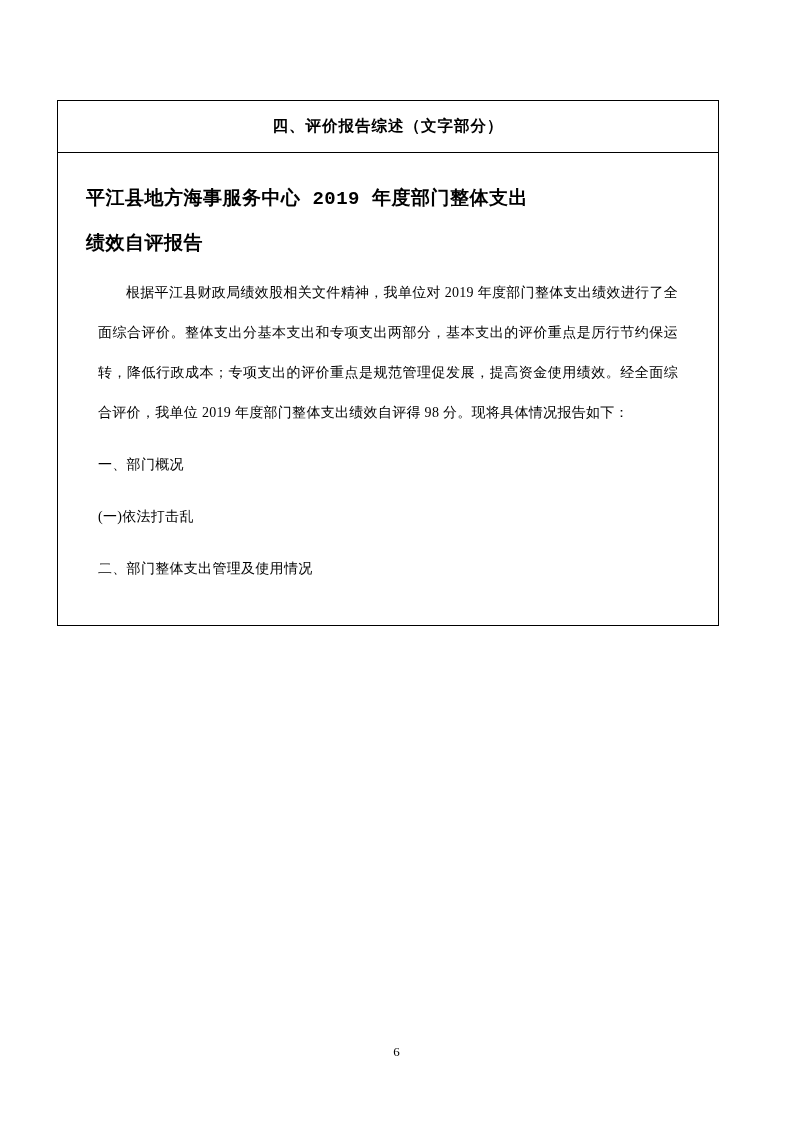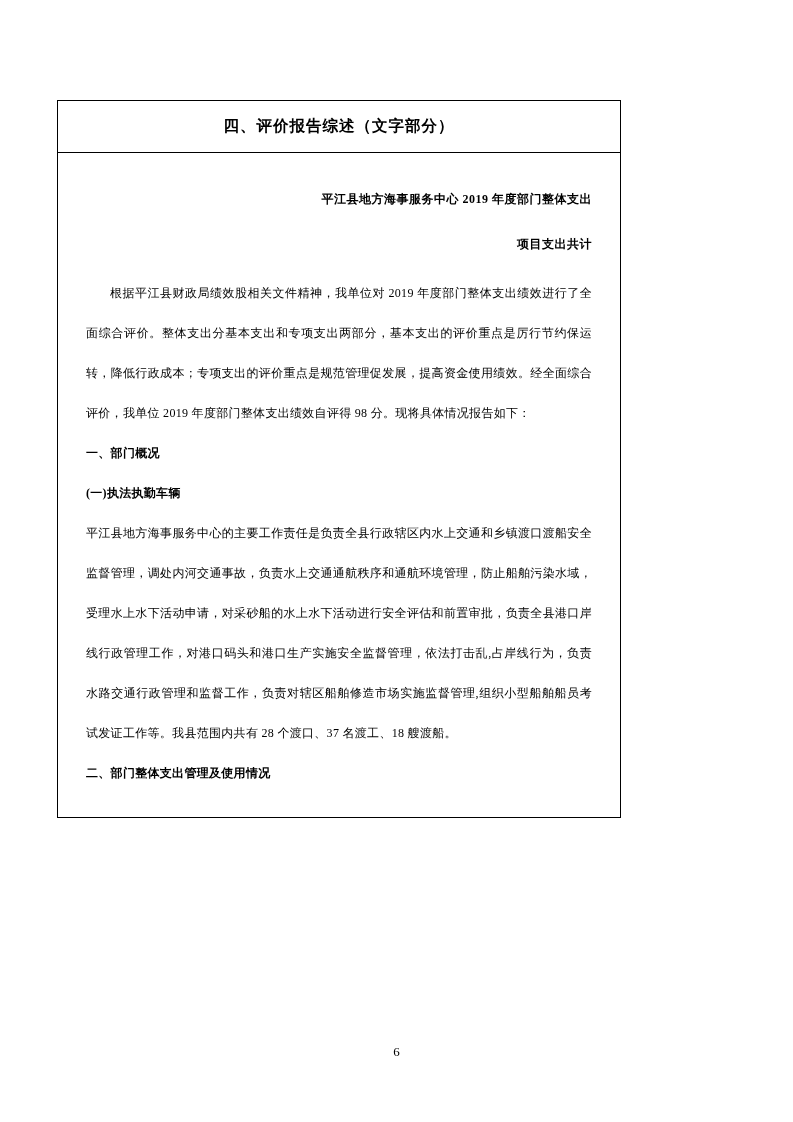--- a/index.html
+++ b/index.html
@@ -13,57 +13,58 @@
     width: 793px;
     height: 1122px;
     font-family: "Liberation Serif", "DejaVu Serif", serif;
     color: #000000;
     overflow: hidden;
   }
   .doc-box {
     position: absolute;
     left: 57px;
     top: 100px;
-    width: 564px;
+    width: 662px;
     border: 1px solid #000000;
     background: #ffffff;
   }
   .doc-header {
     height: 52px;
     border-bottom: 1px solid #000000;
     display: flex;
     align-items: center;
     justify-content: center;
     font-weight: bold;
     font-size: 15.5px;
     letter-spacing: 1px;
   }
   .doc-body {
     padding: 14px 28px 24px 28px;
   }
   .report-title {
     margin: 0;
-    text-align: right;
+    text-align: left;
     font-weight: bold;
-    font-size: 12px;
+    font-size: 19px;
     line-height: 45px;
     letter-spacing: 0.5px;
+    font-family: Liberation Mono, monospace;
   }
   .report-title.first {
     margin-top: 10px;
   }
   .para, .heading {
-    margin: 0;
-    font-size: 12px;
+    margin: 12px;
+    font-size: 14px;
     line-height: 40px;
     text-align: justify;
     letter-spacing: 0.3px;
   }
   .heading {
-    font-weight: bold;
+    font-weight: normal;
   }
   .indent {
     text-indent: 2em;
   }
   .para.first-after-title {
     margin-top: 6px;
   }
   .page-number {
     position: absolute;
     top: 1044px;
@@ -75,29 +76,28 @@
 </style>
 </head>
 <body>
 
 <div class="doc-box">
   <div class="doc-header">
     <span>四、评价报告综述（文字部分）</span>
   </div>
   <div class="doc-body">
     <h2 class="report-title first">平江县地方海事服务中心 2019 年度部门整体支出</h2>
-    <h2 class="report-title">项目支出共计</h2>
+    <h2 class="report-title">绩效自评报告</h2>
 
     <p class="para indent first-after-title">根据平江县财政局绩效股相关文件精神，我单位对 2019 年度部门整体支出绩效进行了全面综合评价。整体支出分基本支出和专项支出两部分，基本支出的评价重点是厉行节约保运转，降低行政成本；专项支出的评价重点是规范管理促发展，提高资金使用绩效。经全面综合评价，我单位 2019 年度部门整体支出绩效自评得 98 分。现将具体情况报告如下：</p>
 
     <p class="heading">一、部门概况</p>
 
-    <p class="heading">(一)执法执勤车辆</p>
+    <p class="heading">(一)依法打击乱</p>
 
-    <p class="para">平江县地方海事服务中心的主要工作责任是负责全县行政辖区内水上交通和乡镇渡口渡船安全监督管理，调处内河交通事故，负责水上交通通航秩序和通航环境管理，防止船舶污染水域，受理水上水下活动申请，对采砂船的水上水下活动进行安全评估和前置审批，负责全县港口岸线行政管理工作，对港口码头和港口生产实施安全监督管理，依法打击乱,占岸线行为，负责水路交通行政管理和监督工作，负责对辖区船舶修造市场实施监督管理,组织小型船舶船员考试发证工作等。我县范围内共有 28 个渡口、37 名渡工、18 艘渡船。</p>
 
 
 
 
     <p class="heading">二、部门整体支出管理及使用情况</p>
   </div>
 </div>
 
 <div class="page-number">6</div>
 

